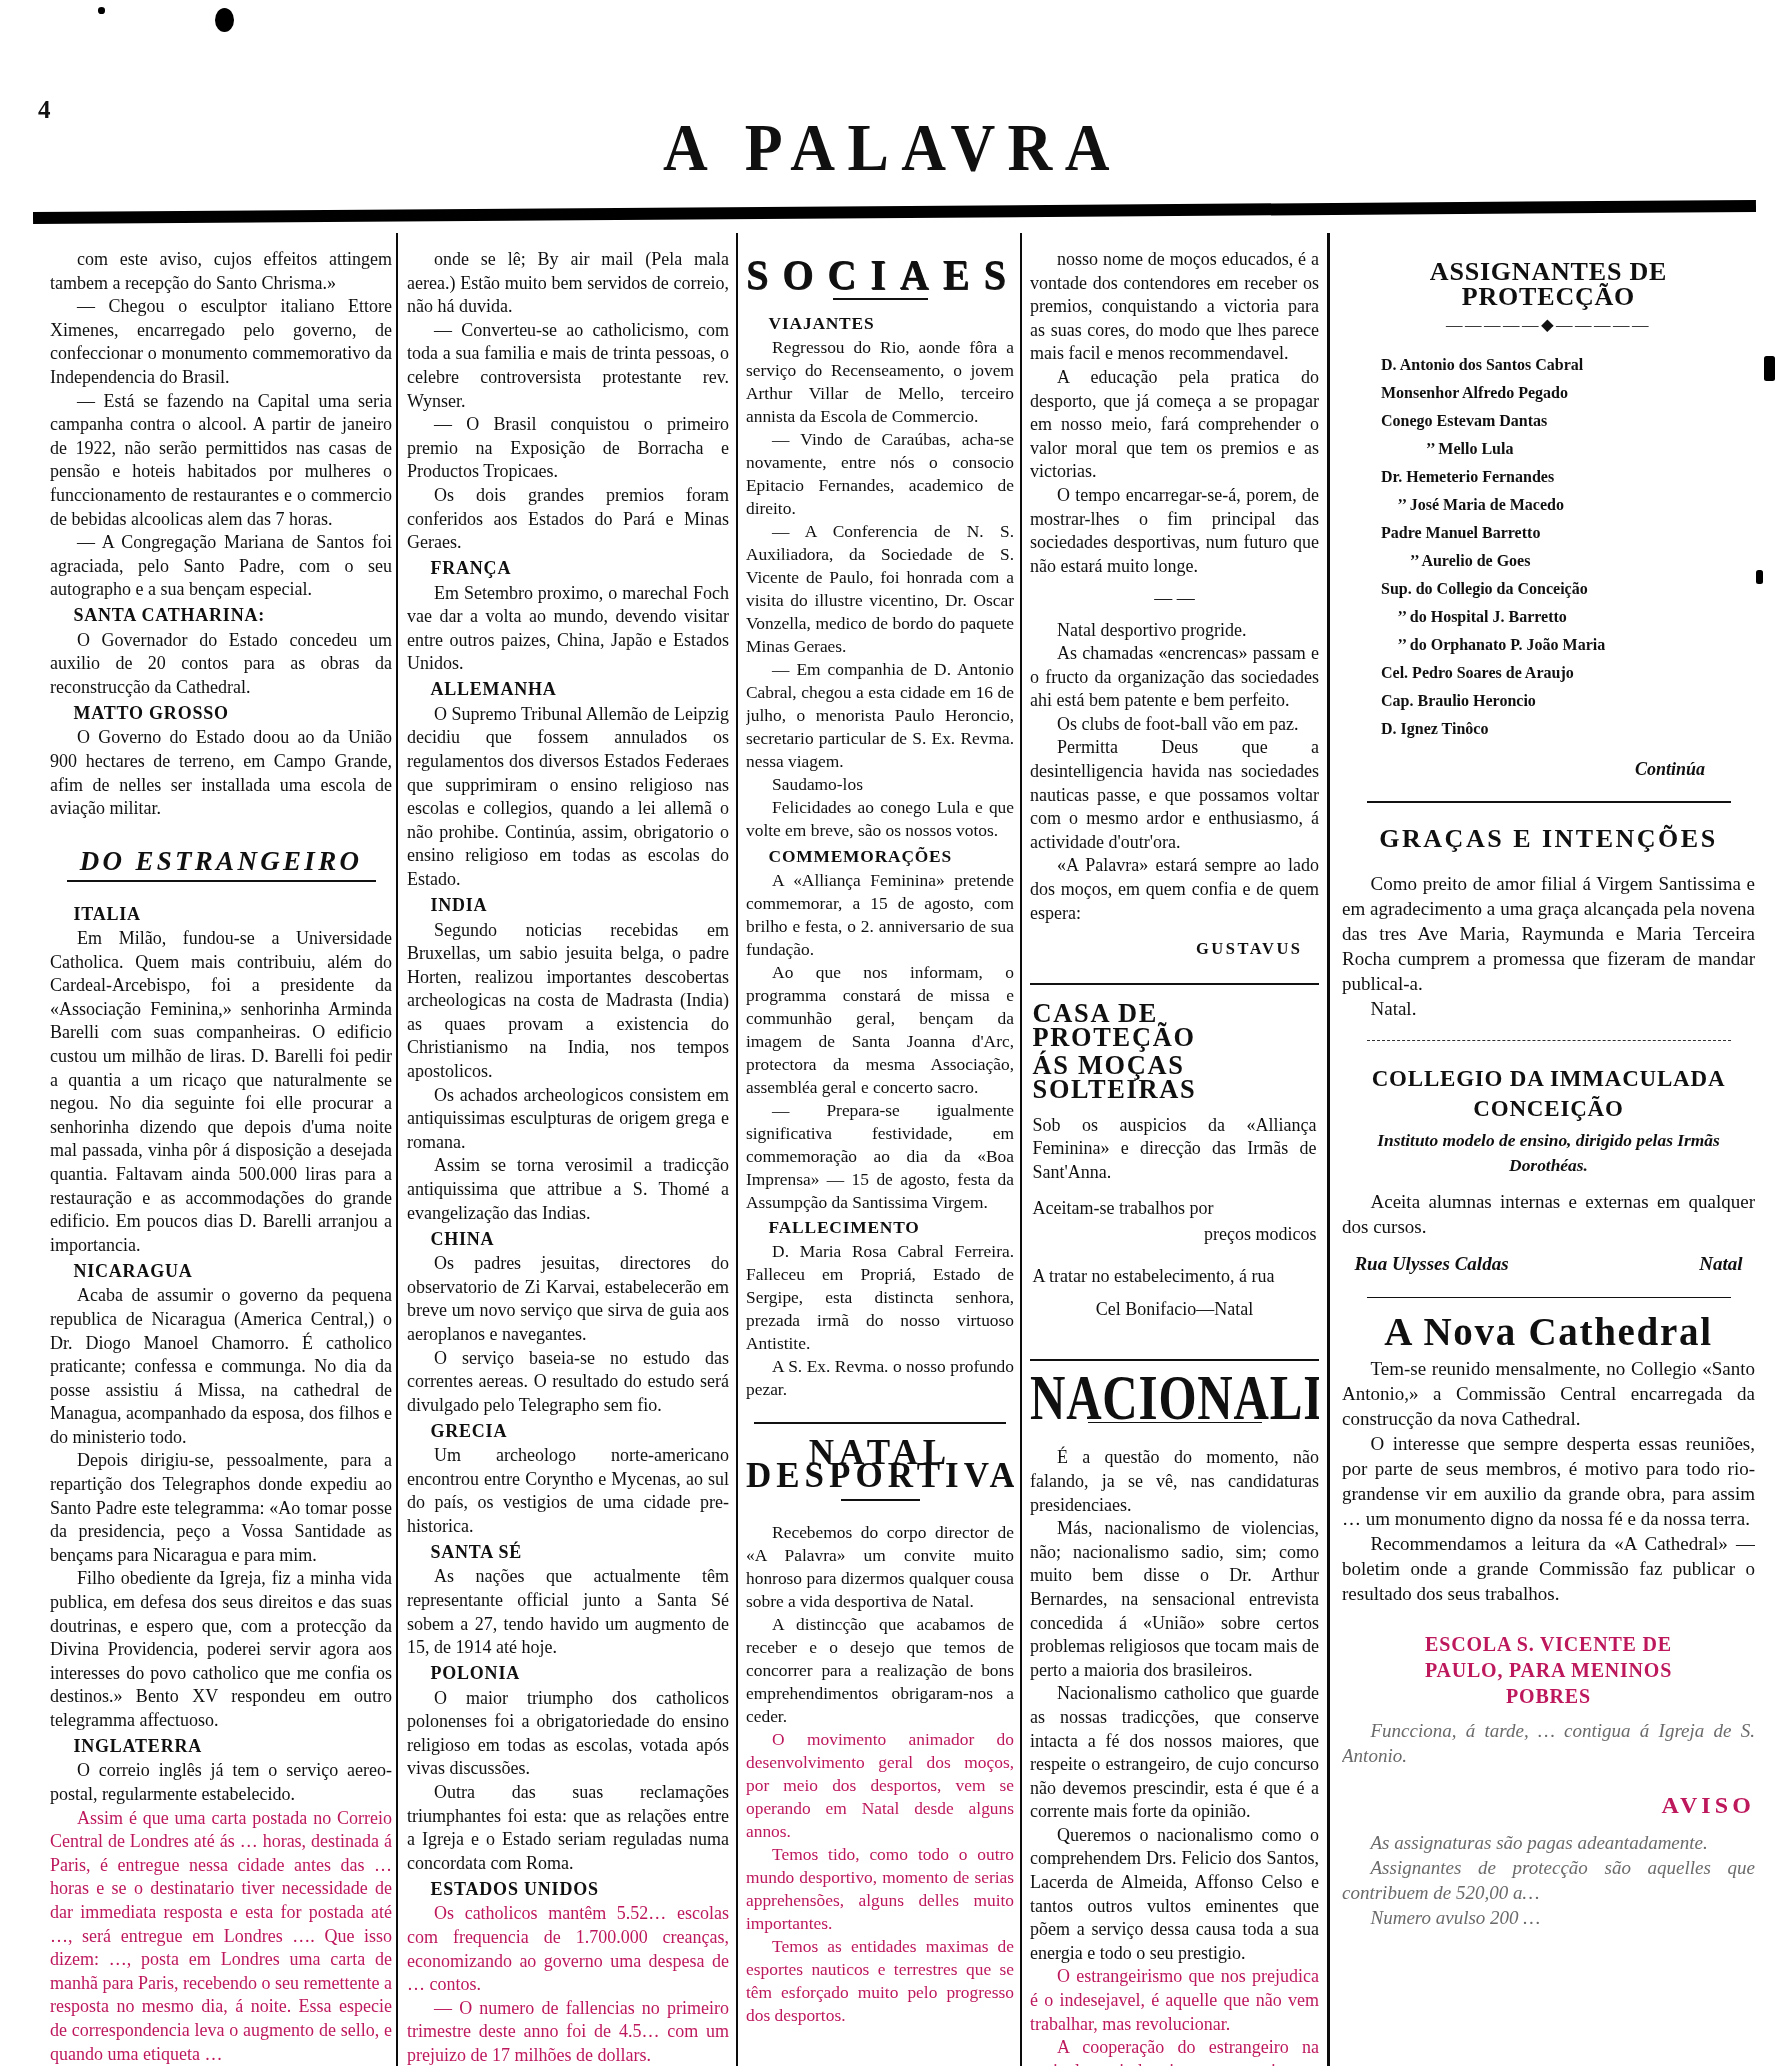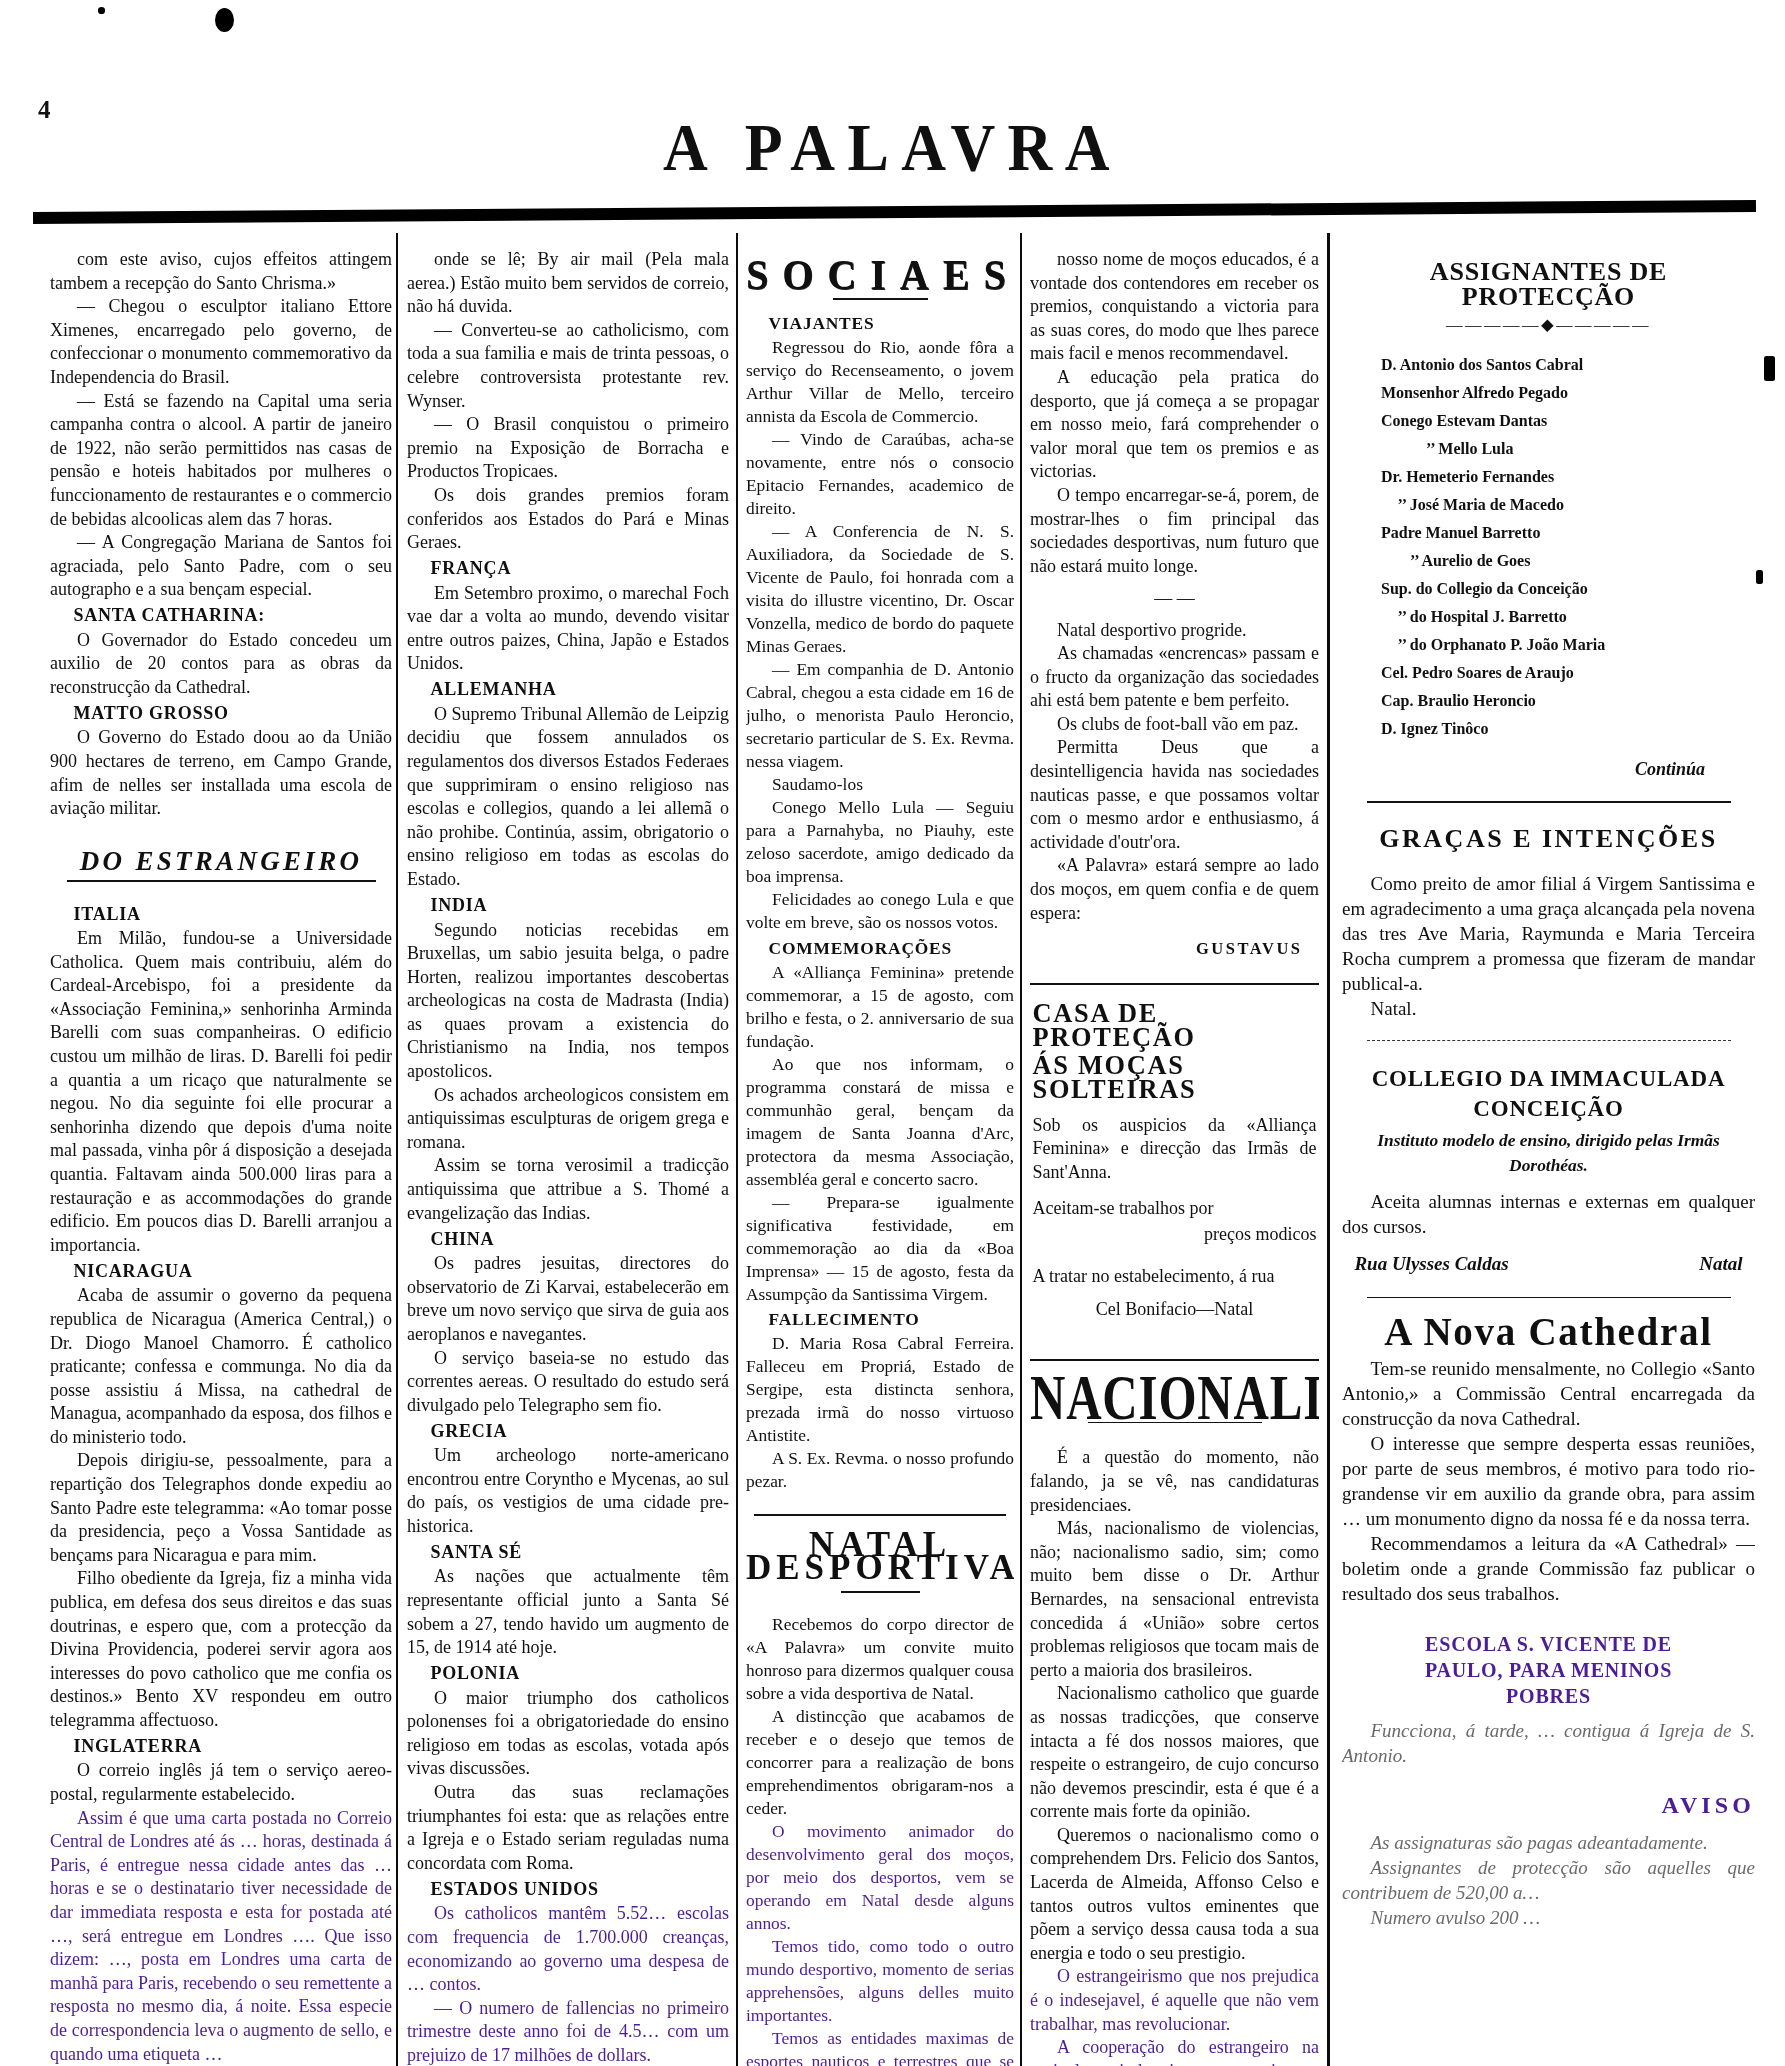--- a/index.html
+++ b/index.html
@@ -36,21 +36,21 @@
   .assignantes-head{text-align:center;font-weight:900;font-size:26px;letter-spacing:0.8px;margin:10.7px 0 3.3px 0;}
   .ornament{text-align:center;font-size:16.5px;letter-spacing:2.5px;margin:0 0 10.7px 0;}
   .names{list-style:none;margin:14px;padding:0 0 0 25px;font-weight:bold;font-size:16px;line-height:28px;}
   .continua{text-align:right;font-style:italic;font-weight:bold;margin:10.7px 50px 0 0;font-size:18px;}
   .gracas-head{text-align:center;font-weight:900;font-size:26px;letter-spacing:2.5px;margin:23px 0 20.7px 0;}
   .collegio-head{text-align:center;font-weight:900;font-size:23px;letter-spacing:0.8px;margin:20.7px 0 4.1px 0;line-height:30px;}
   .ital{font-style:italic;}
   .addr{display:flex;justify-content:space-between;font-style:italic;font-weight:bold;margin-top:12.4px;padding:0 12.4px;}
   .escola-head{text-align:center;font-weight:bold;font-size:20px;letter-spacing:0.8px;margin:25px 0 8.3px 0;line-height:26px;}
   .aviso-head{text-align:right;font-weight:900;font-size:24px;letter-spacing:4.1px;margin:25px 0 12.4px 0;}
-  .faded{color:#4c1d95;}
+  .faded{color:#be185d;}
   .veryfaded{color:#6a6a6a;font-style:italic;}
   .speck{position:absolute;background:#000;border-radius:50%;}
 </style>
 </head>
 <body>
 
 <div id="sheet">
 
   <div id="pagenum">4</div>
   <div id="masthead">A PALAVRA</div>
@@ -114,21 +114,20 @@
 
   <div class="col c3" style="left:746px;width:268px;height:2124px;">
     <div class="sociaes">SOCIAES</div>
     <div class="minirule" style="width:95px;"></div>
     <p class="h">VIAJANTES</p>
     <p class="p">Regressou do Rio, aonde fôra a serviço do Recenseamento, o jovem Arthur Villar de Mello, terceiro annista da Escola de Commercio.</p>
     <p class="p">— Vindo de Caraúbas, acha-se novamente, entre nós o consocio Epitacio Fernandes, academico de direito.</p>
     <p class="p">— A Conferencia de N. S. Auxiliadora, da Sociedade de S. Vicente de Paulo, foi honrada com a visita do illustre vicentino, Dr. Oscar Vonzella, medico de bordo do paquete Minas Geraes.</p>
     <p class="p">— Em companhia de D. Antonio Cabral, chegou a esta cidade em 16 de julho, o menorista Paulo Heroncio, secretario particular de S. Ex. Revma. nessa viagem.</p>
     <p class="p">Saudamo-los</p>
-    <p class="p">Conego Mello Lula — Seguiu para a Parnahyba, no Piauhy, este zeloso sacerdote, amigo dedicado da boa imprensa.</p>
     <p class="p">Felicidades ao conego Lula e que volte em breve, são os nossos votos.</p>
     <p class="h">COMMEMORAÇÕES</p>
     <p class="p">A «Alliança Feminina» pretende commemorar, a 15 de agosto, com brilho e festa, o 2. anniversario de sua fundação.</p>
     <p class="p">Ao que nos informam, o programma constará de missa e communhão geral, bençam da imagem de Santa Joanna d'Arc, protectora da mesma Associação, assembléa geral e concerto sacro.</p>
     <p class="p">— Prepara-se igualmente significativa festividade, em commemoração ao dia da «Boa Imprensa» — 15 de agosto, festa da Assumpção da Santissima Virgem.</p>
     <p class="h">FALLECIMENTO</p>
     <p class="p">D. Maria Rosa Cabral Ferreira. Falleceu em Propriá, Estado de Sergipe, esta distincta senhora, prezada irmã do nosso virtuoso Antistite.</p>
     <p class="p">A S. Ex. Revma. o nosso profundo pezar.</p>
     <div class="divider-diamond"></div>
     <div class="displayhead natal-desportiva">NATAL DESPORTIVA</div>

